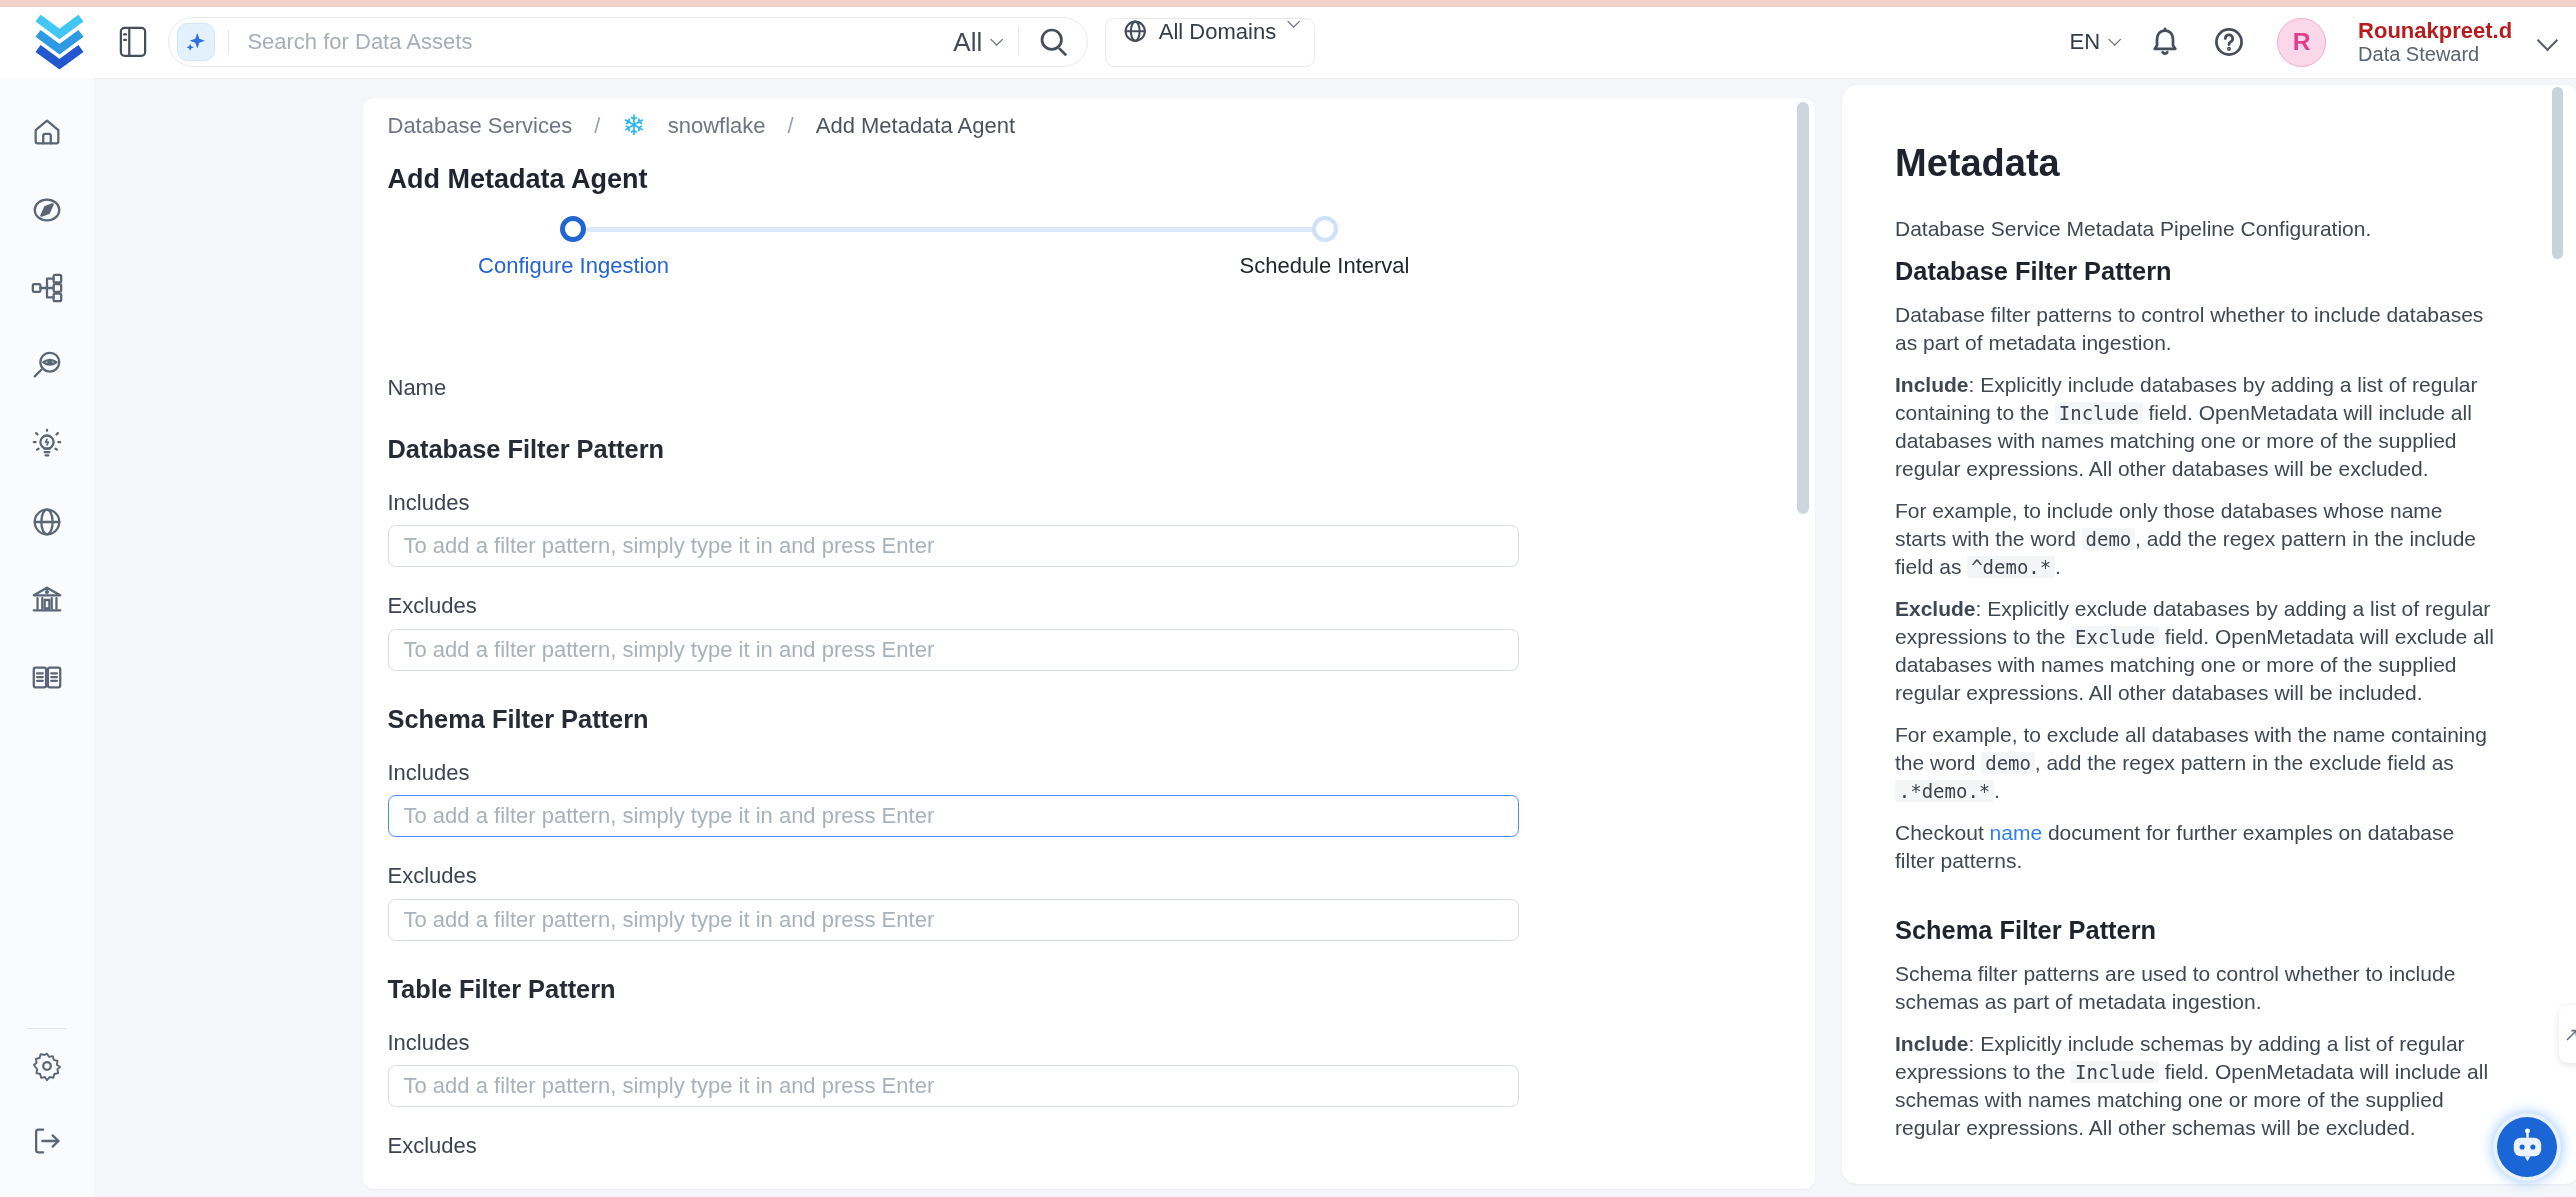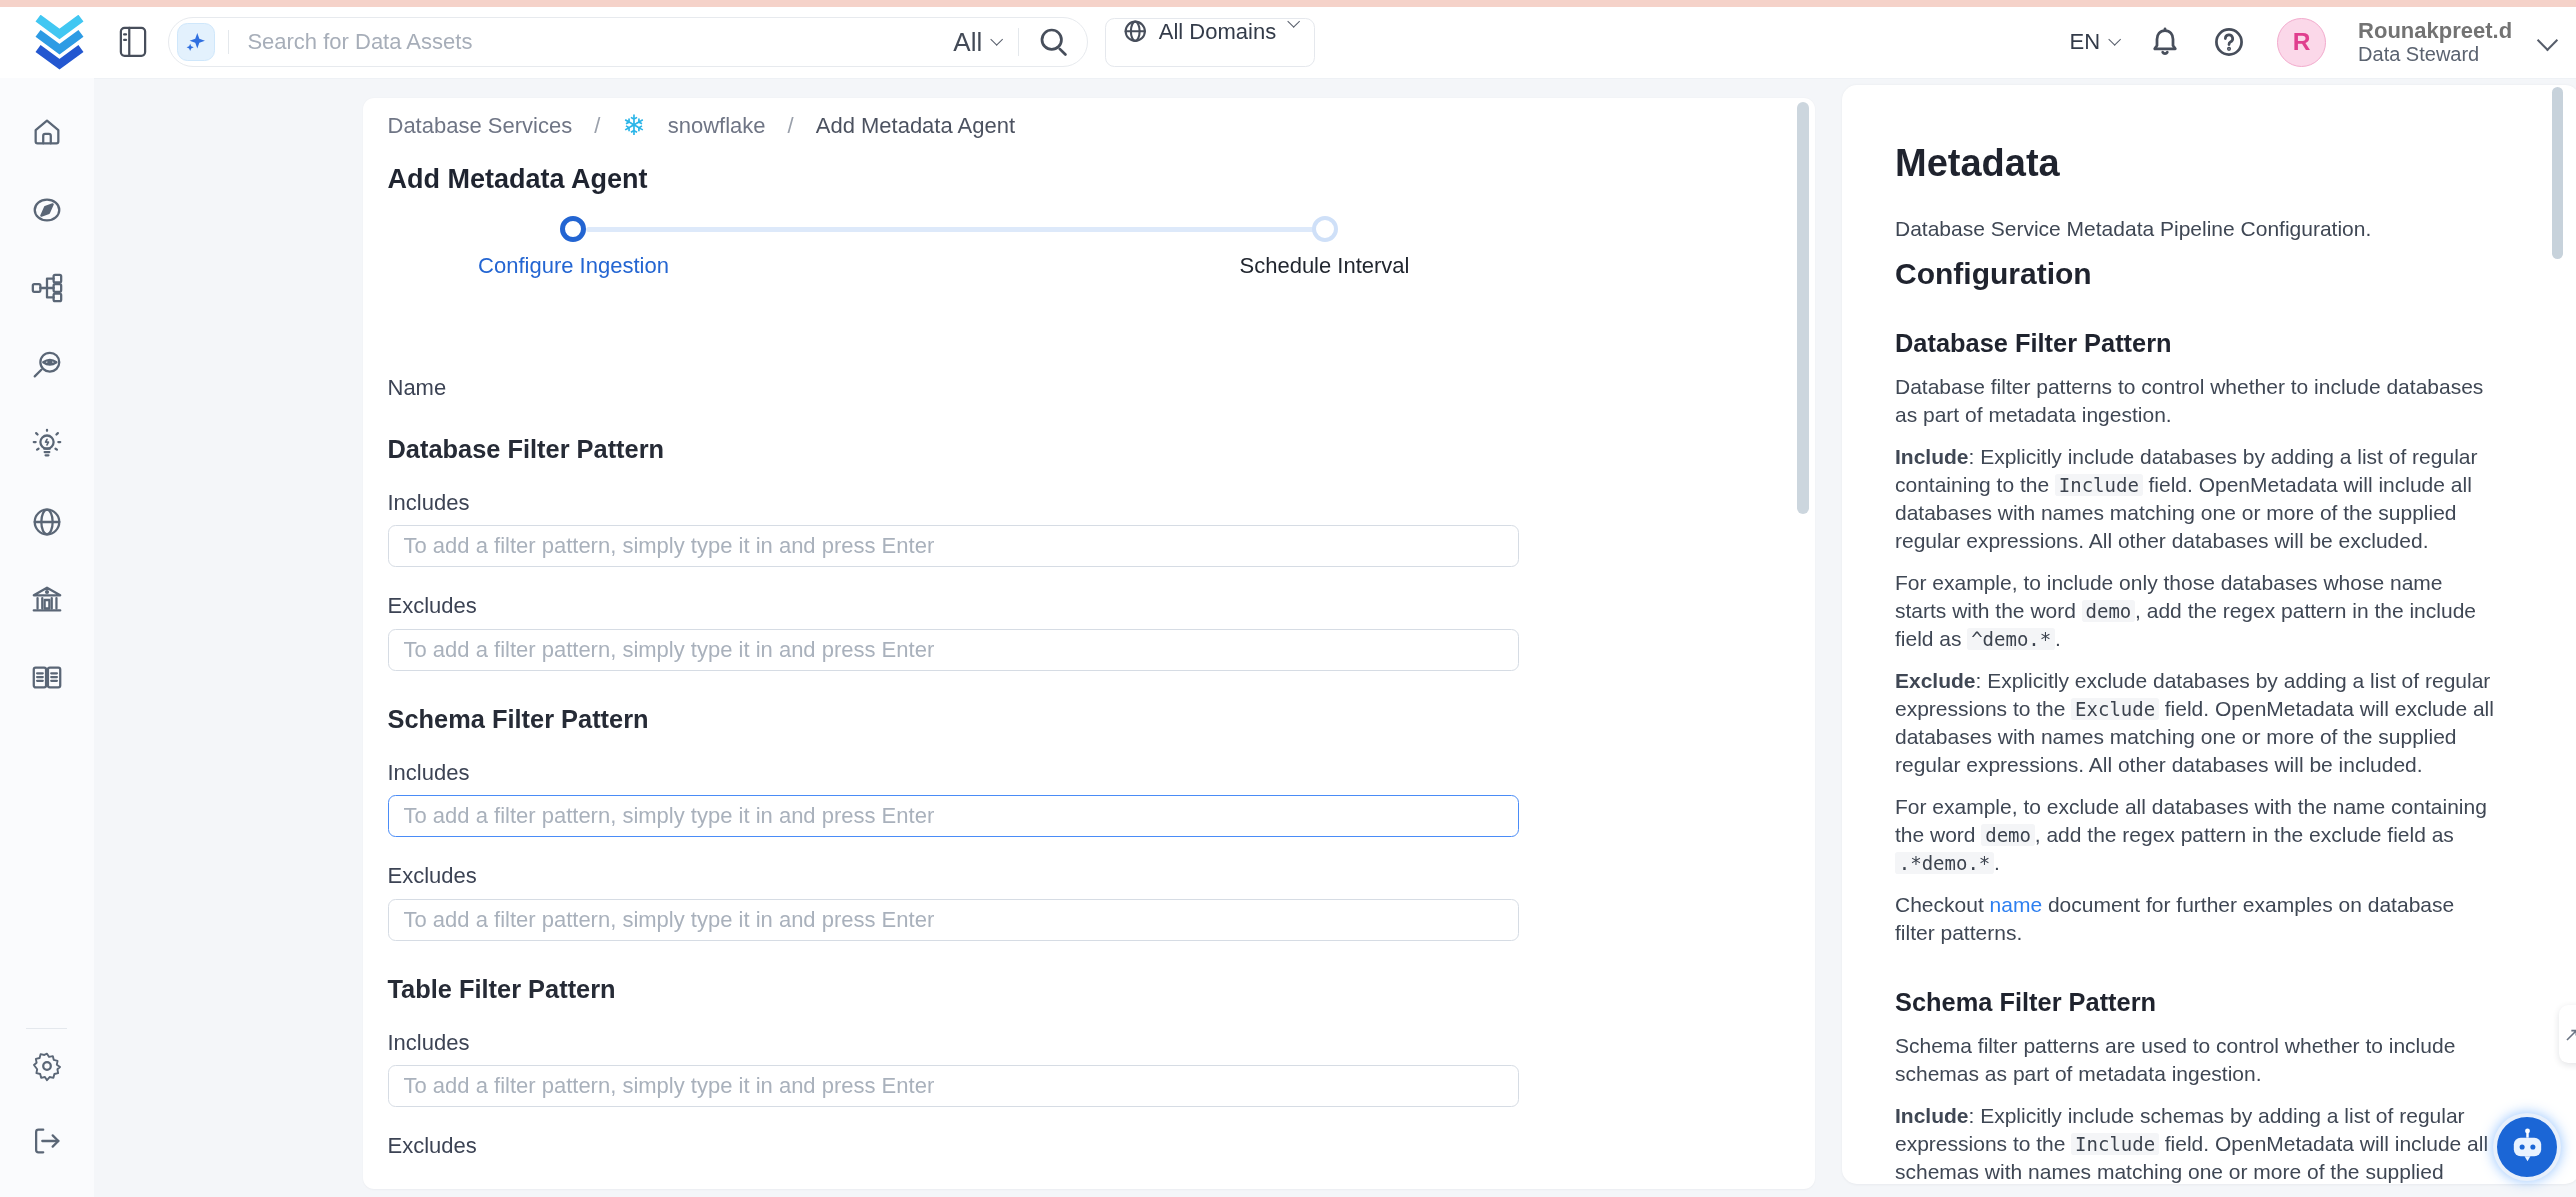--- a/index.html
+++ b/index.html
@@ -35,21 +35,21 @@
     display:flex; align-items:flex-start; gap:11.3px; padding:0 17px; font-size:22px; color:#333b49; cursor:pointer;
   }
   .hdr-right { margin-left:auto; display:flex; align-items:center; gap:32px; margin-right:22.6px; }
   .lang { display:flex; align-items:center; gap:7.5px; font-size:22px; color:#333b49; cursor:pointer; }
   .icon-btn { width:32px; height:32px; display:flex; align-items:center; justify-content:center; cursor:pointer; }
   .avatar {
     width:49px; height:49px; border-radius:50%; background:#fbd8e9; border:1.9px solid #f2abcd;
     color:#e03e8e; font-size:24.5px; font-weight:600; display:flex; align-items:center; justify-content:center;
   }
   .user-block { display:flex; flex-direction:column; line-height:1.15; }
-  .user-name { font-size:22px; font-weight:700; color:#737373;text-align:center; }
+  .user-name { font-size:22px; font-weight:700; color:#b91c1c;text-align:center; }
   .user-role { font-size:20px; color:#5b6370; }
   .chev { width:15px; height:15px; border:solid #565d6a; border-width:0 2.4px 2.4px 0; display:inline-block;
     transform:rotate(45deg) translateY(-2.8px); }
   .chev.small { width:9.4px; height:9.4px; border-width:0 1.9px 1.9px 0; }
 
   
   aside {
     position:absolute; left:0; top:78px; width:94px; height:1120px; background:#fafbfd;
     display:flex; flex-direction:column; align-items:center; padding-top:37px;
   }
@@ -354,21 +354,20 @@
     
   </div>
 </div>
 
 <div class="main-scrollbar"></div>
 <div class="panel-notch"></div>
 
 <div class="docs-panel">
   <h1>Metadata</h1>
   <p class="docs-sub">Database Service Metadata Pipeline Configuration.</p>
-  <h2>Configuration</h2>
 
   <h3>Database Filter Pattern</h3>
   <p><span>Database filter patterns to control whether to include databases as part of metadata ingestion.</span></p>
   <p><span class="b">Include</span><span>: Explicitly include databases by adding a list of regular containing to the </span><code>Include</code><span> field. OpenMetadata will include all databases with names matching one or more of the supplied regular expressions. All other databases will be excluded.</span></p>
   <p><span>For example, to include only those databases whose name starts with the word </span><code>demo</code><span>, add the regex pattern in the include field as </span><code>^demo.*</code><span>.</span></p>
   <p><span class="b">Exclude</span><span>: Explicitly exclude databases by adding a list of regular expressions to the </span><code>Exclude</code><span> field. OpenMetadata will exclude all databases with names matching one or more of the supplied regular expressions. All other databases will be included.</span></p>
   <p><span>For example, to exclude all databases with the name containing the word </span><code>demo</code><span>, add the regex pattern in the exclude field as </span><code>.*demo.*</code><span>.</span></p>
   <p><span>Checkout </span><span class="doclink">name</span><span> document for further examples on database filter patterns.</span></p>
 
   <h3 class="docs-sec2">Schema Filter Pattern</h3>

